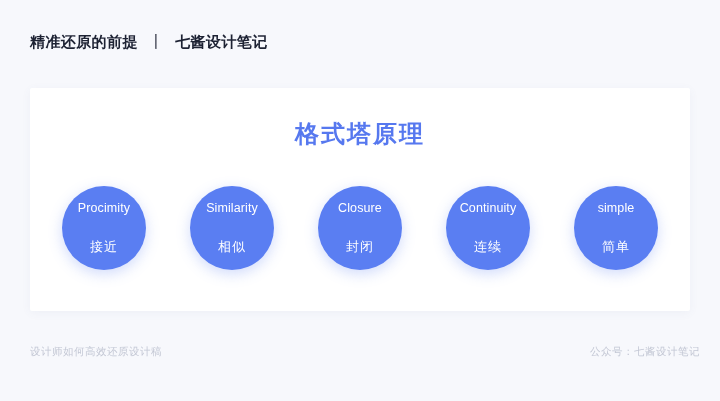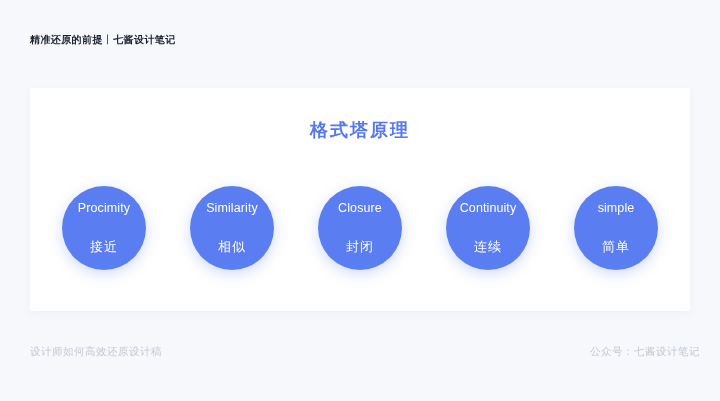--- a/index.html
+++ b/index.html
@@ -15,22 +15,22 @@
     position: relative;
   }
 
   
   .slide-header {
     position: absolute;
     left: 30px;
     top: 33px;
     display: flex;
     align-items: center;
-    gap: 0;
-    font-size: 10px;
+    gap: 11px;
+    font-size: 15px;
     font-weight: bold;
     color: #1d2233;
     letter-spacing: 0.4px;
     white-space: nowrap;
   }
   .slide-header .divider {
     display: inline-block;
     font-weight: normal;
     color: #1d2233;
     transform: scaleY(1.05);
@@ -47,21 +47,21 @@
     border-radius: 2px;
     box-shadow: 0 2px 10px rgba(90, 105, 160, 0.06);
   }
 
   .card-title {
     position: absolute;
     left: 0;
     right: 0;
     top: 30px;
     text-align: center;
-    font-size: 18px;
+    font-size: 24px;
     font-weight: bold;
     color: #5678ef;
     letter-spacing: 2px;
   }
 
   
   .circle-row {
     position: absolute;
     left: 32px;
     right: 32px;

